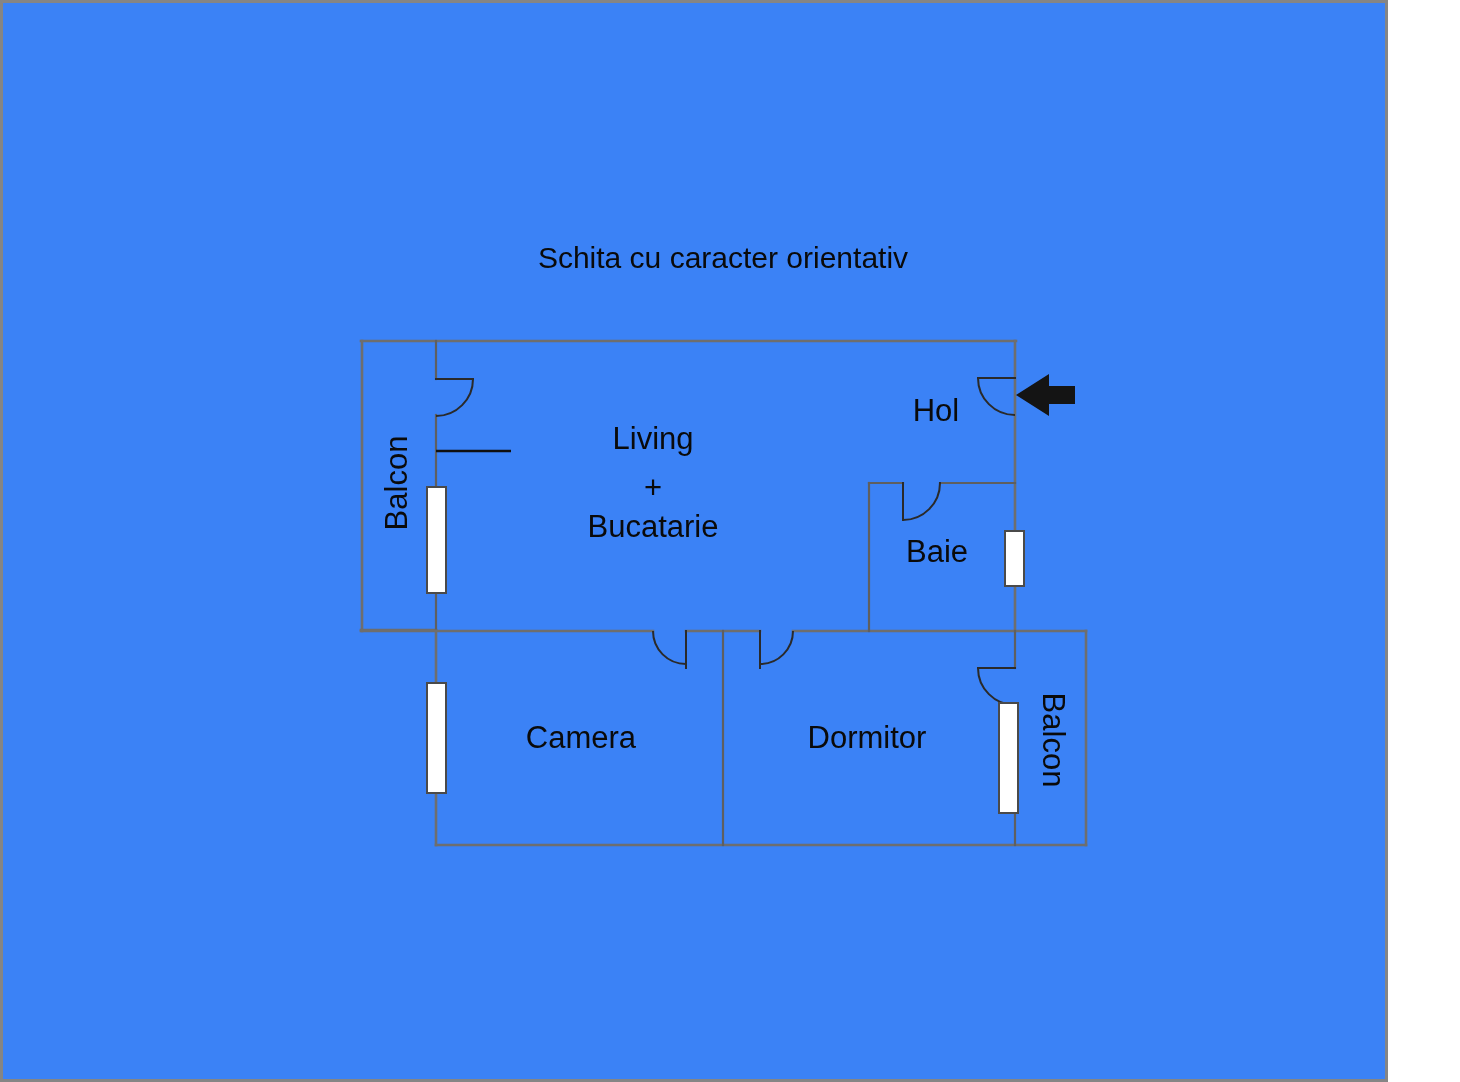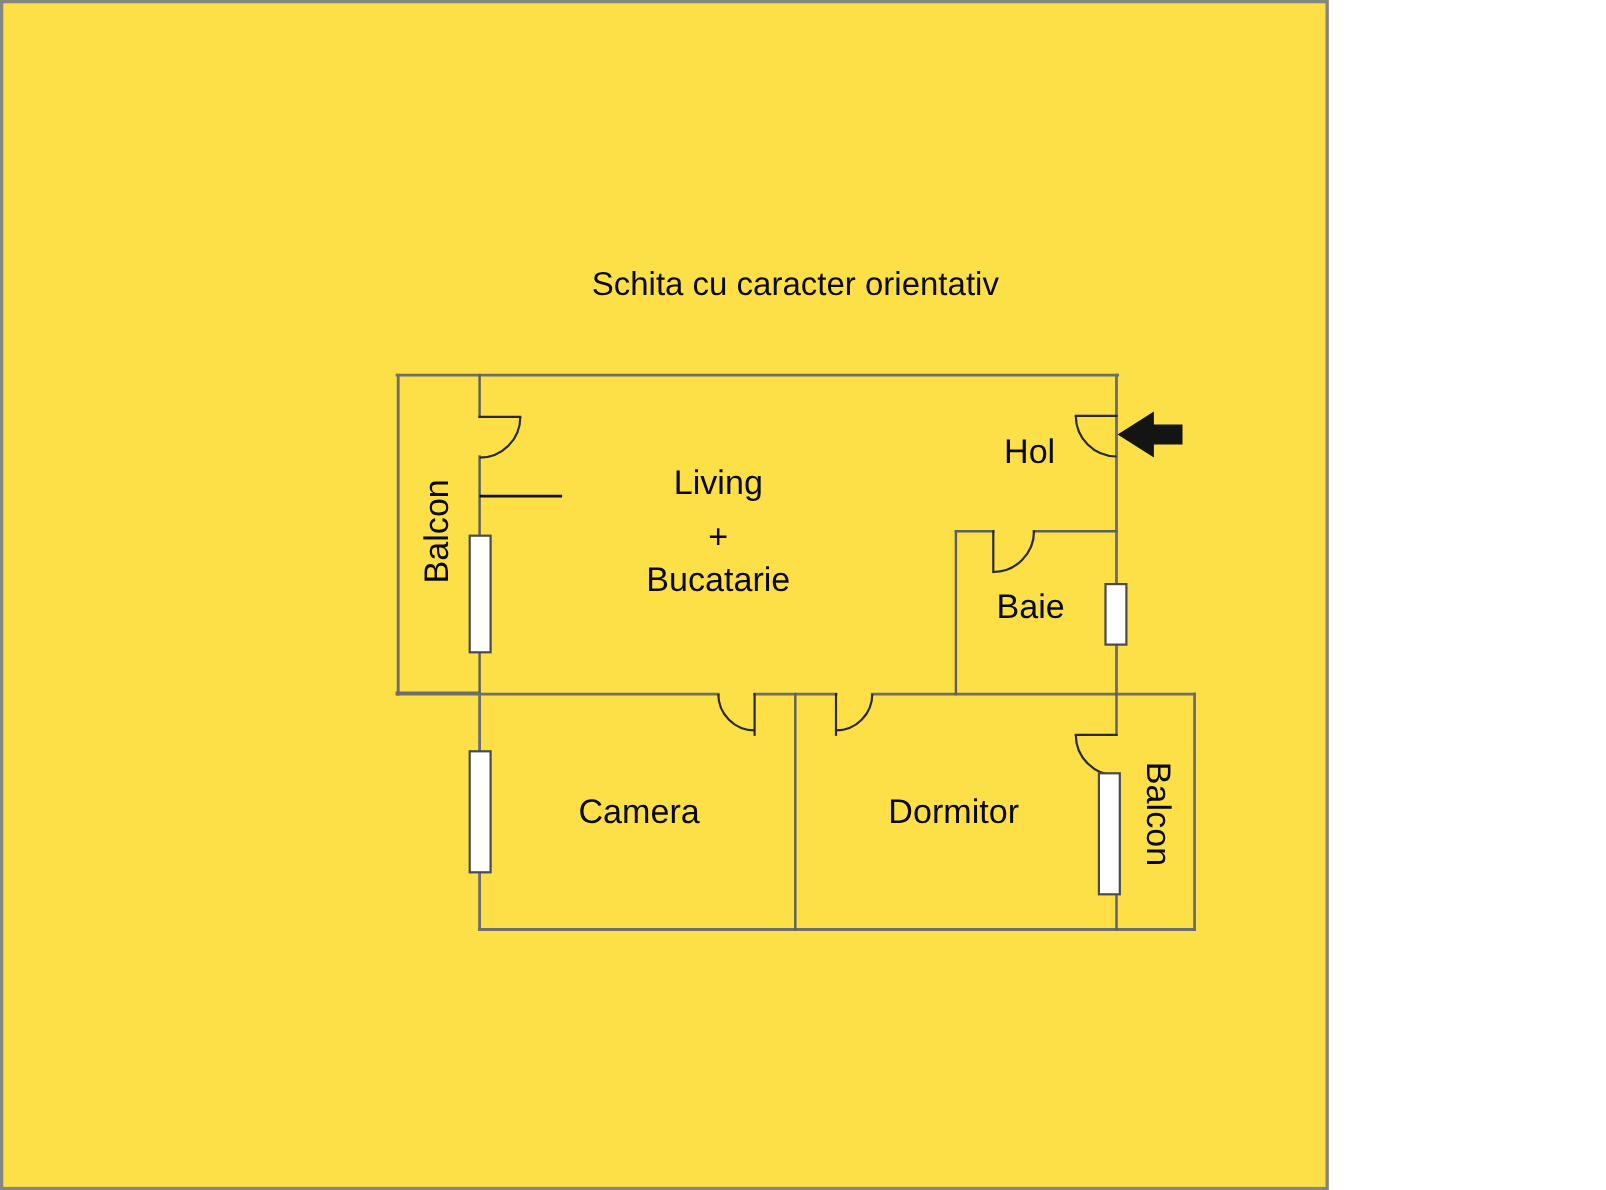--- a/index.html
+++ b/index.html
@@ -10,23 +10,23 @@
   body {
     width: 1460px;
     height: 1082px;
     font-family: "Liberation Sans", sans-serif;
     position: relative;
     overflow: hidden;
   }
   #page {
     position: absolute;
     inset: 0;
-    width: 1208px;
+    width: 1388px;
     height: 1082px;
-    background: #fde047;
+    background: #3b82f6;
     box-sizing: border-box;
     border: 3px solid #858585;
   }
   #plan-svg {
     position: absolute;
     left: 0;
     top: 0;
     width: 1460px;
     height: 1082px;
     display: block;

